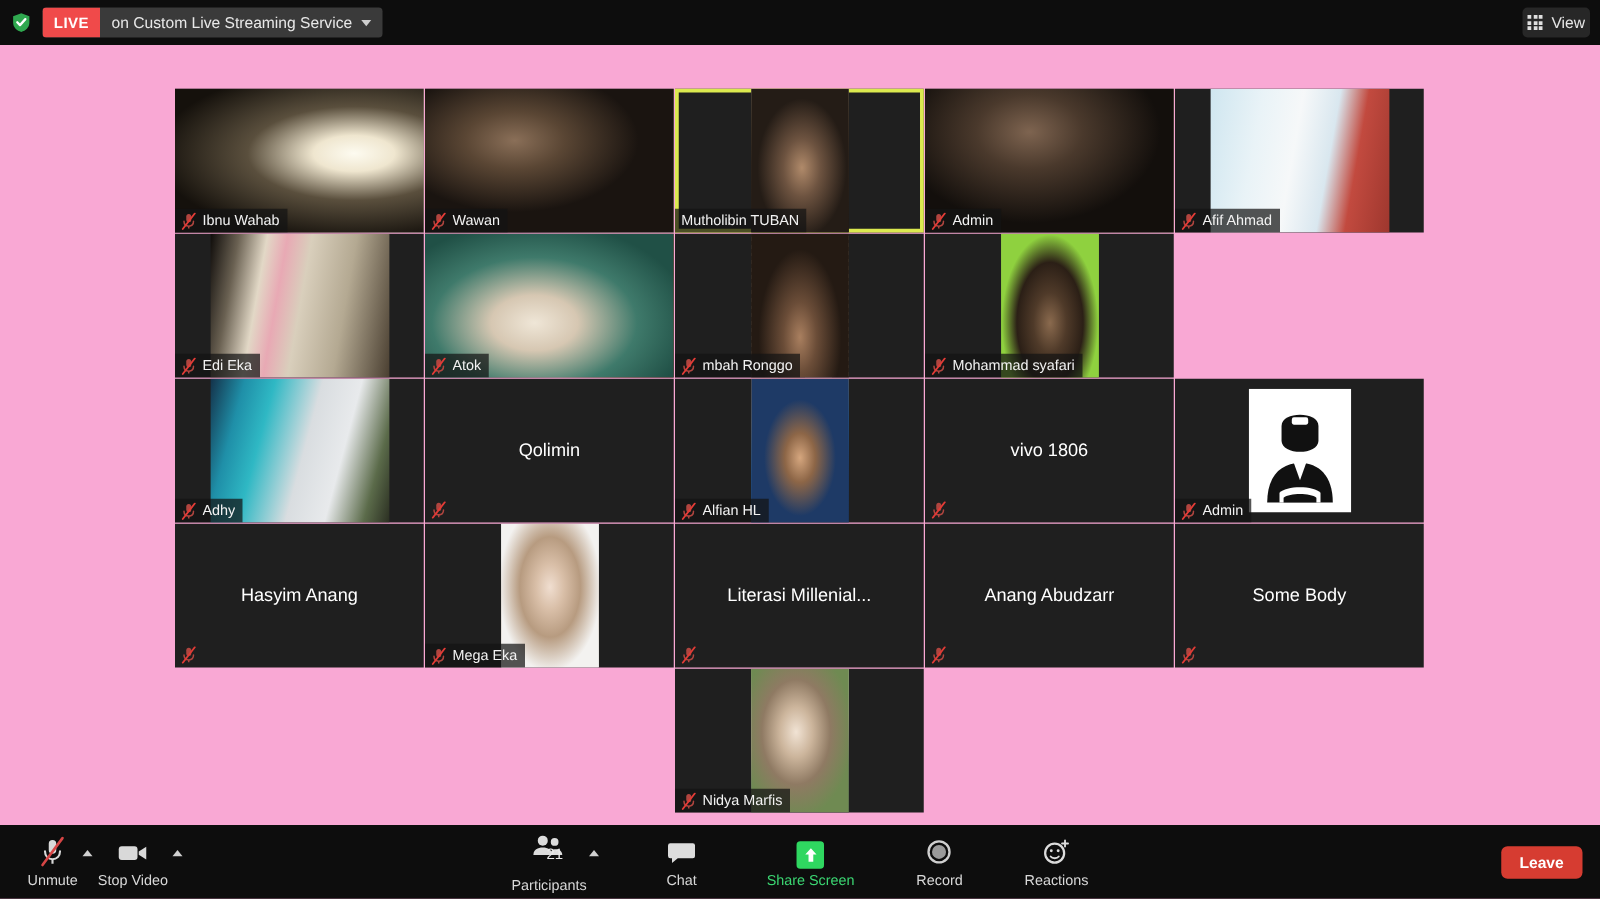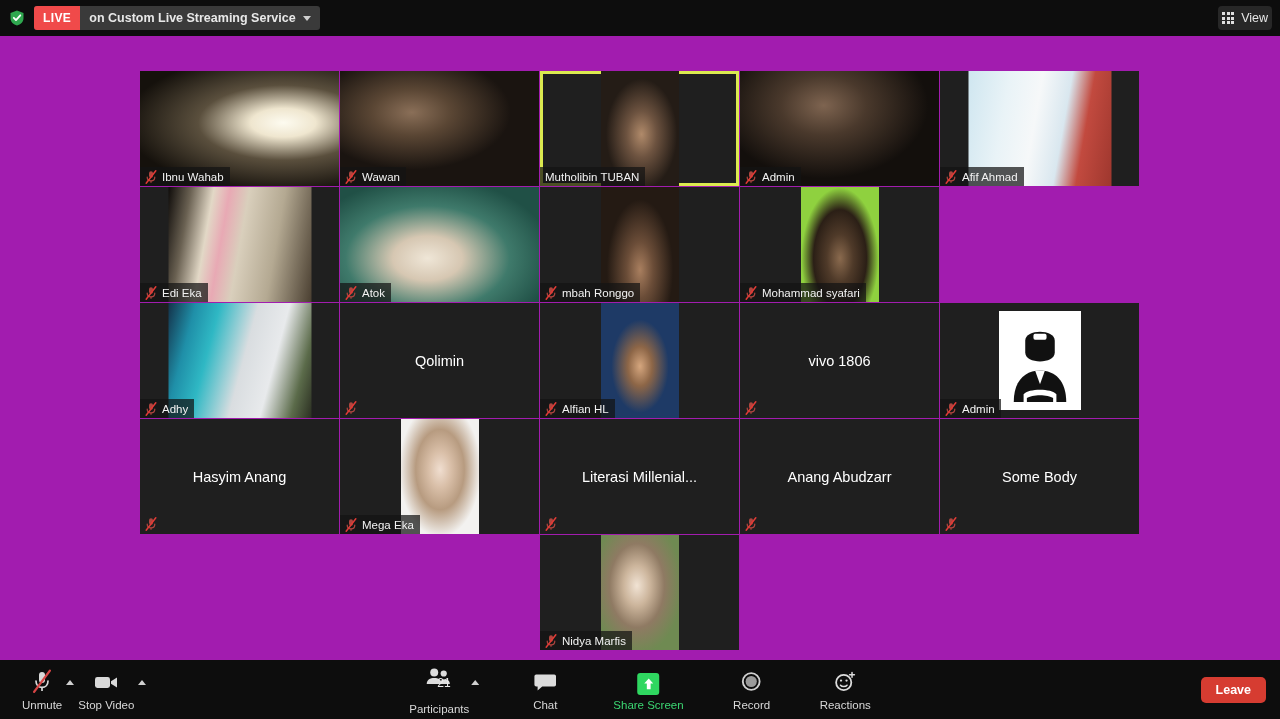--- a/index.html
+++ b/index.html
@@ -2,21 +2,21 @@
 <html><head>
 <meta charset="utf-8">
 <style>
   * { box-sizing: border-box; margin: 0; padding: 0; }
   html, body {
     width: 1280px; height: 719px;
     background: #0a0a0a;
     font-family: "Liberation Sans", sans-serif;
     overflow: hidden;
   }
-  #app { position: relative; width: 1280px; height: 719px; background: #a21caf; }
+  #app { position: relative; width: 1280px; height: 719px; background: #f9a8d4; }
 
   
   .topbar {
     position: absolute; left: 0; top: 0; width: 1280px; height: 36px;
     background: #0d0d0d;
   }
   .live-group {
     position: absolute; left: 8px; top: 6px; height: 24px;
     display: flex; align-items: center;
   }
@@ -28,21 +28,21 @@
     display: flex; align-items: center; height: 24px;
     background: #3a3a3a; border-radius: 3px; overflow: hidden;
   }
   .live-badge {
     background: #f04a4a; color: #fff; font-size: 12px; font-weight: bold;
     letter-spacing: .4px; padding: 0 9px; height: 24px;
     display: flex; align-items: center;
   }
   .live-label {
     color: #e8e8e8; font-size: 12.5px; padding: 0 7px 0 9px;
-    height: 24px; display: flex; align-items: center; white-space: nowrap; font-weight: bold;
+    height: 24px; display: flex; align-items: center; white-space: nowrap;
   }
   .caret-down {
     width: 0; height: 0; border-left: 4px solid transparent;
     border-right: 4px solid transparent; border-top: 5px solid #cfcfcf;
     margin-right: 9px;
   }
   .view-btn {
     position: absolute; right: 8px; top: 6px; height: 24px;
     display: flex; align-items: center; background: #272727;
     border-radius: 4px; padding: 0 4px;

